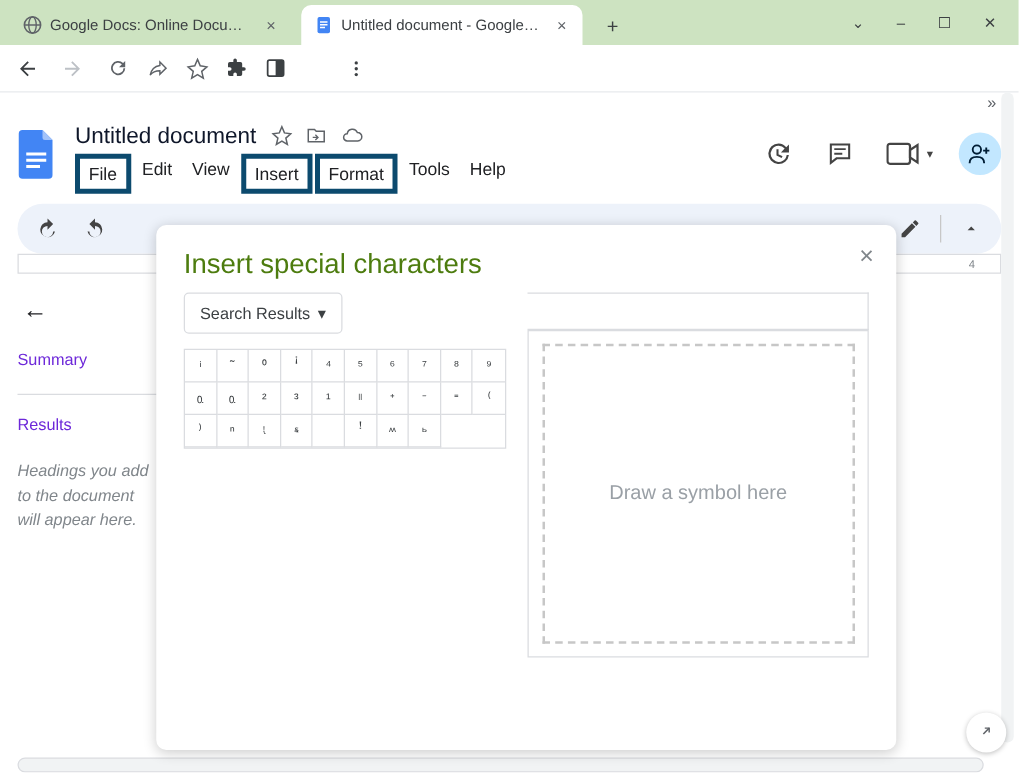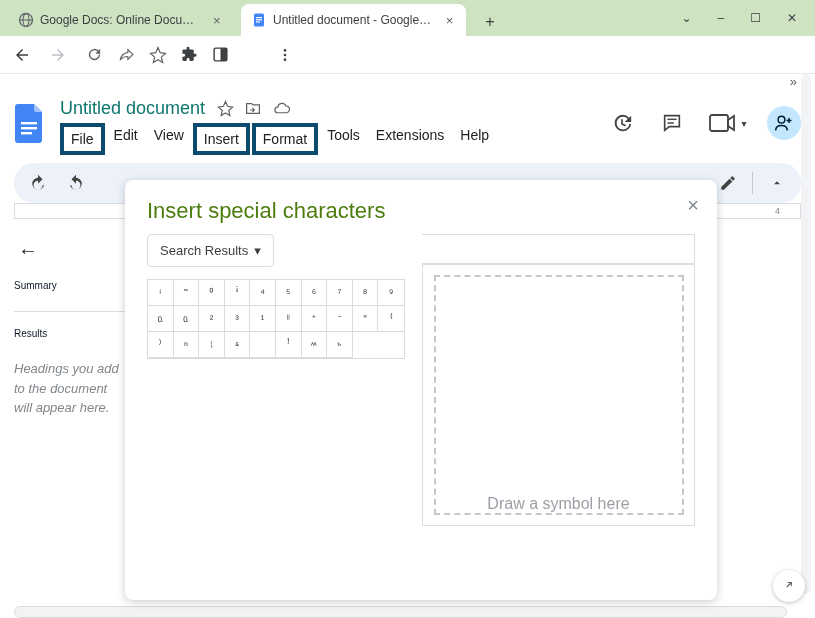--- a/index.html
+++ b/index.html
@@ -18,62 +18,62 @@
 .navbtn { width: 24px; height: 24px; display: flex; align-items: center; justify-content: center; color: #5f6368; }
 .navbtn.disabled { color: #bdc1c6; }
 .url { flex: 1; display: flex; align-items: center; font-size: 14px; color: #5f6368; gap: 8px; }
 .url-actions { display: flex; gap: 14px; align-items: center; color: #5f6368; }
 .overflow-row { height: 18px; display: flex; justify-content: flex-end; padding-right: 18px; color: #5f6368; font-size: 13px; }
 
 
 .docs-header { padding: 6px 14px 0 14px; display: flex; align-items: flex-start; gap: 10px; }
 .docs-logo { width: 36px; height: 44px; margin-top: 4px; }
 .title-row { display: flex; align-items: center; gap: 12px; }
-.doc-title { font-size: 18px; color: #0f766e; }
+.doc-title { font-size: 18px; color: #0f172a; }
 .title-icons { display: flex; gap: 10px; color: #5f6368; }
 .menubar { display: flex; gap: 2px; margin-top: 4px; }
 .menu-item { padding: 4px 7px; font-size: 14px; color: #202124; }
 .red-box { border: 4px solid #0c4a6e; }
 .header-right { margin-left: auto; display: flex; align-items: center; gap: 16px; padding-top: 8px; }
 .hdr-btn { width: 34px; height: 34px; display: flex; align-items: center; justify-content: center; color: #444; border-radius: 50%; }
 .share-btn { background: #c2e7ff; color: #001d35; }
 
 
 .toolbar { margin: 8px 14px 0 14px; height: 40px; background: #edf2fa; border-radius: 24px; display: flex; align-items: center; padding: 0 10px; gap: 10px; color: #444; }
 .tool { width: 28px; height: 28px; display: flex; align-items: center; justify-content: center; }
 .tool-right { margin-left: auto; display: flex; gap: 10px; align-items: center; }
 .tool-divider { width: 1px; height: 22px; background: #c7c7c7; }
 
 
 .workspace { position: relative; height: calc(618px - 36px - 38px - 18px - 56px - 48px); }
 .ruler { position: absolute; top: 0; left: 14px; right: 14px; height: 16px; border: 1px solid #dadce0; background: #fff; font-size: 9px; color: #80868b; display: flex; align-items: center; }
 .ruler-mark { position: absolute; top: 2px; }
 .left-pane { position: absolute; left: 14px; top: 24px; width: 112px; }
 .left-pane .back { font-size: 20px; color: #202124; margin: 10px 0 20px 4px; }
-.left-pane .sec-title { font-size: 10px; color: #0f172a; font-weight: 500; margin-bottom: 20px; }
+.left-pane .sec-title { font-size: 13px; color: #6d28d9; font-weight: 500; margin-bottom: 20px; }
 .left-pane .line { border-top: 1px solid #dadce0; margin: 16px 0; }
 .left-pane .placeholder { font-size: 13px; font-style: italic; color: #80868b; line-height: 1.5; }
 
 
 .dialog { position: absolute; left: 125px; top: 180px; width: 592px; height: 420px; background: #fff; box-shadow: 0 2px 10px rgba(0,0,0,0.2); border-radius: 8px; z-index: 10; }
 .dialog-title { font-size: 22px; color: #4d7c0f; padding: 18px 22px 10px 22px; }
 .dialog-close { position: absolute; right: 18px; top: 14px; font-size: 20px; color: #80868b; }
 .dialog-body { display: flex; padding: 0 22px; gap: 20px; }
 .dialog-left { width: 255px; }
 .dropdown-btn { border: 1px solid #dadce0; border-radius: 4px; padding: 8px 12px; font-size: 13px; color: #3c4043; display: inline-flex; align-items: center; gap: 6px; margin-bottom: 12px; }
 .char-grid { border: 1px solid #dadce0; display: grid; grid-template-columns: repeat(10, 1fr); width: 258px; }
 .char-cell { border-right: 1px solid #dadce0; border-bottom: 1px solid #dadce0; height: 26px; display: flex; align-items: center; justify-content: center; font-size: 11px; color: #3c4043; }
 .char-cell:nth-child(10n) { border-right: none; }
 .char-cell.empty { border: none; }
 .dialog-right { flex: 1; }
 .search-wrap { border: 2px solid #d93025; height: 30px; width: 138px; display: flex; align-items: center; padding: 0 6px; gap: 4px; margin-bottom: 14px; }
 .search-row { display: flex; }
 .search-row .rest { flex: 1; border: 1px solid #dadce0; border-left: none; height: 30px; }
 .draw-area { border: 1px solid #dadce0; height: 262px; display: flex; align-items: center; justify-content: center; position: relative; }
-.draw-inner { border: 2px dashed #c7c7c7; width: 250px; height: 240px; display: flex; align-items: flex-end; justify-content: center; }
+.draw-inner { border: 2px dashed #c7c7c7; width: 250px; height: 240px; display: flex; align-items: center; justify-content: center; }
 .draw-text { color: #9aa0a6; font-size: 16px; }
 
 .bottom-scrollbar { position: absolute; left: 14px; right: 28px; bottom: 0; height: 12px; background: #f1f3f4; border: 1px solid #dadce0; border-radius: 6px; }
 .right-scrollbar { position: absolute; right: 4px; top: 74px; width: 10px; height: 520px; background: #f1f3f4; border-radius: 5px; }
 .float-btn { position: absolute; right: 10px; bottom: 16px; width: 32px; height: 32px; border-radius: 50%; background: #fff; box-shadow: 0 1px 4px rgba(0,0,0,0.25); display: flex; align-items: center; justify-content: center; z-index: 5; }
 
 svg { display: block; }
 .ellipsis { white-space: nowrap; overflow: hidden; text-overflow: ellipsis; }
 </style>
 </head>
@@ -196,21 +196,20 @@
           </span>
       </span>
     </div>
     <div class="menubar">
       <span class="menu-item red-box">File</span>
       <span class="menu-item">Edit</span>
       <span class="menu-item">View</span>
       <span class="menu-item red-box">Insert</span>
       <span class="menu-item red-box">Format</span>
       <span class="menu-item">Tools</span>
-      <span class="menu-item">Extensions</span>
       <span class="menu-item">Help</span>
     </div>
   </div>
   <div class="header-right">
     <div class="hdr-btn">
         <svg width="22" height="22" viewBox="0 0 24 24">
           <path d="M13 3a9 9 0 1 0 8.94 10H20a7 7 0 1 1-1.75-5.6L15 11h7V4l-2.35 2.35A9 9 0 0 0 13 3z" fill="#444"></path>
           <path d="M12 8v5l4 2" fill="none" stroke="#444" stroke-width="1.8"></path>
         </svg>
       </div>

